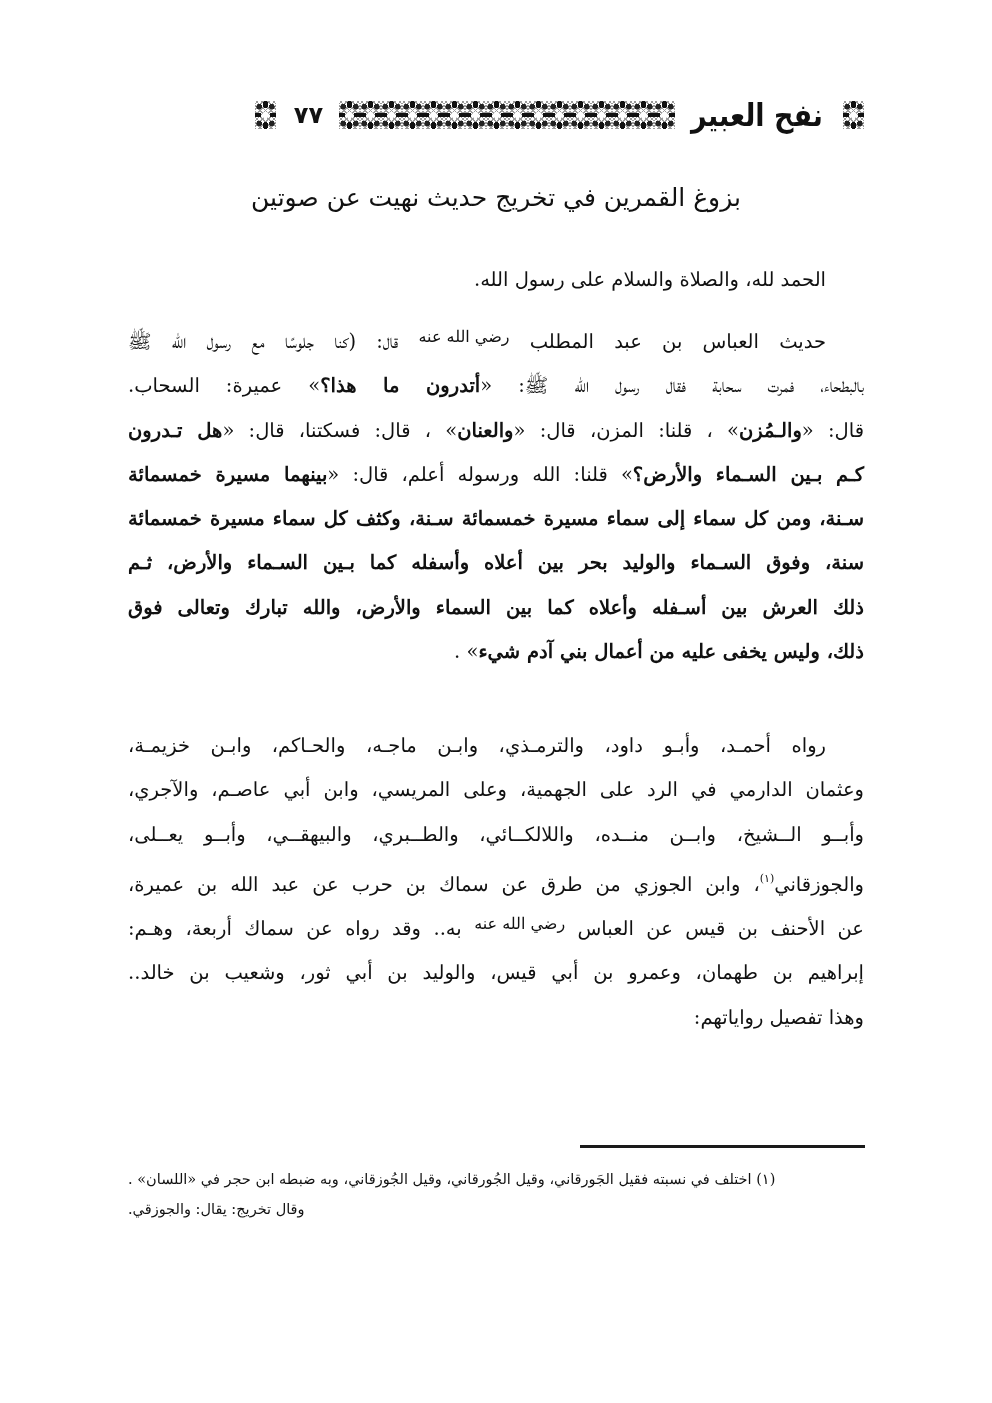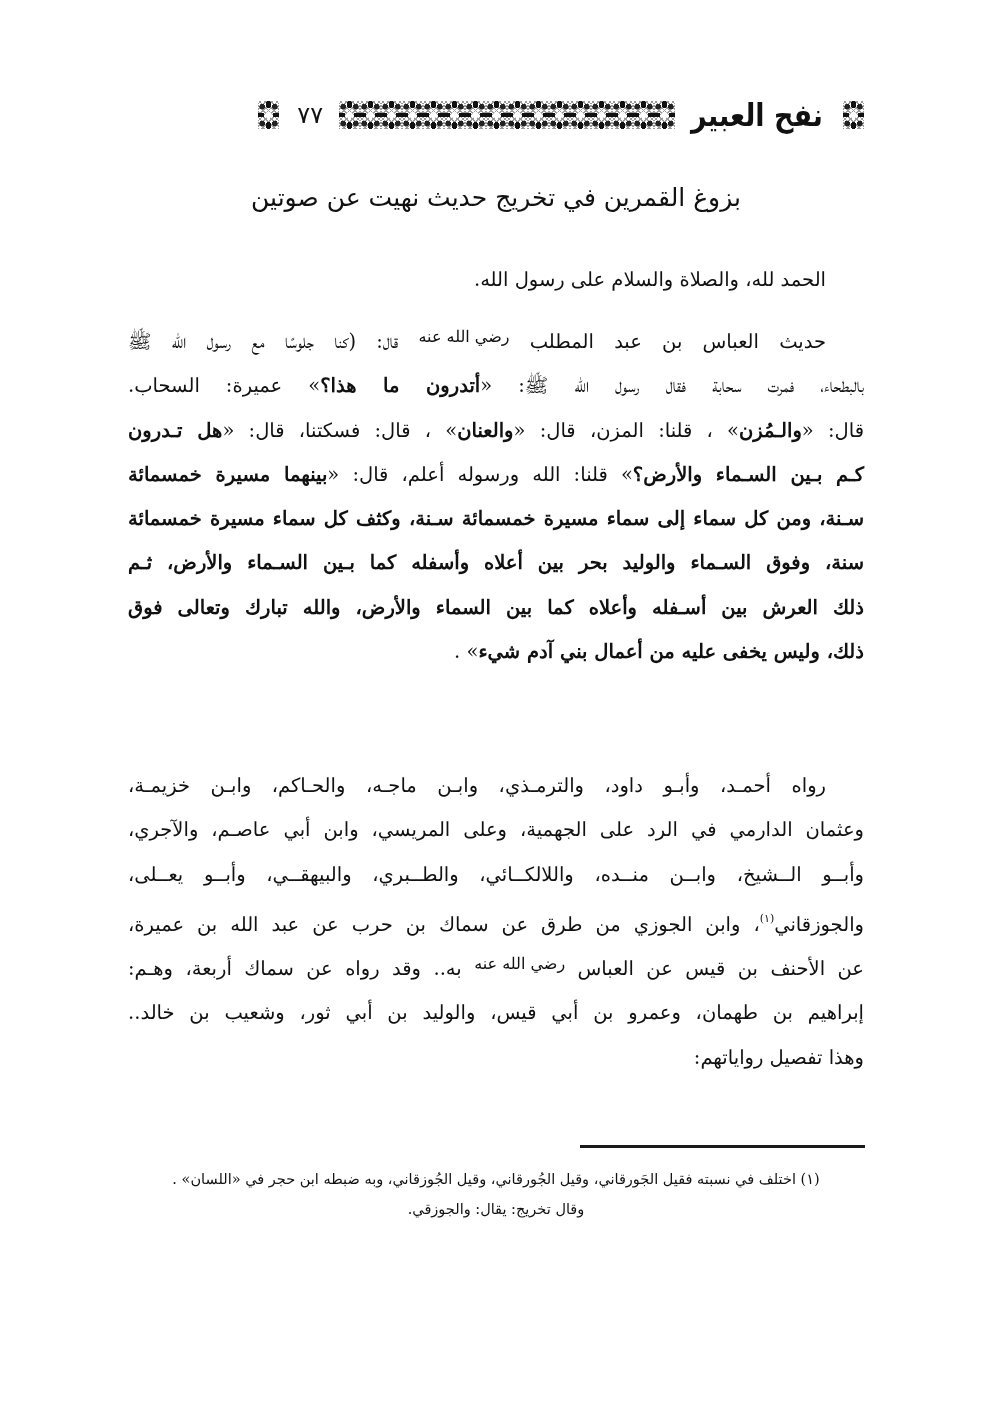--- a/index.html
+++ b/index.html
@@ -57,21 +57,21 @@
       font-family: "DejaVu Sans", sans-serif;
       font-weight: bold;
       font-size: 27px;
       letter-spacing: -0.5px;
       direction: rtl;
       line-height: 1;
       transform: scaleY(1.15);
     }
     .page-number {
       font-family: "DejaVu Sans", sans-serif;
-      font-weight: normal;
+      font-weight: bold;
       font-size: 24px;
       direction: rtl;
       line-height: 1;
     }
 
     
     .chapter-title {
       position: absolute;
       left: 120px;
       width: 752px;
@@ -115,21 +115,21 @@
       display: inline-block;
       line-height: 1;
     }
     .sup {
       font-size: 11px;
       vertical-align: 9px;
     }
 
     #p1 { top: 258px; }
     #p2 { top: 320px; }
-    #p3 { top: 764px; }
+    #p3 { top: 724px; }
 
     .footnote-rule {
       position: absolute;
       left: 580px;
       top: 1145px;
       width: 285px;
       height: 3px;
       background: #1a1a1a;
     }
     .footnotes {
@@ -139,21 +139,21 @@
       width: 736px;
       direction: rtl;
       font-family: "DejaVu Serif", serif;
       font-size: 14.5px;
       line-height: 30px;
       margin: 0;
     }
     .footnotes .line {
       display: block;
       white-space: nowrap;
-      text-align: center;
+      text-align: left;
     }
   </style>
 </head>
 <body>
 
 <div class="page">
 
   <div class="header">
     <div class="orn orn-right"></div>
     <div class="book-title">نفح العبير</div>

